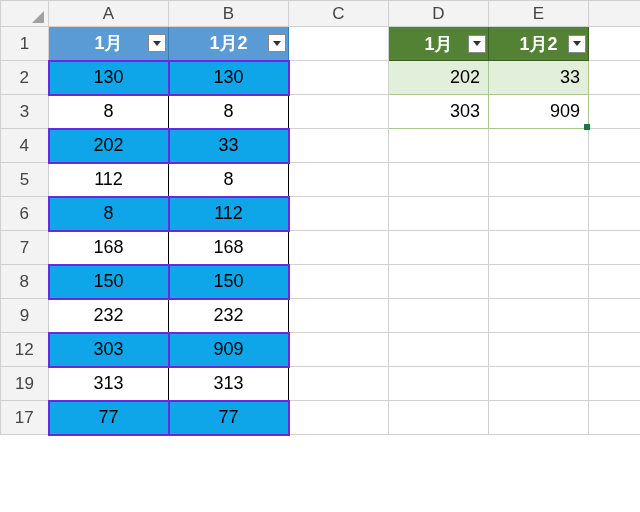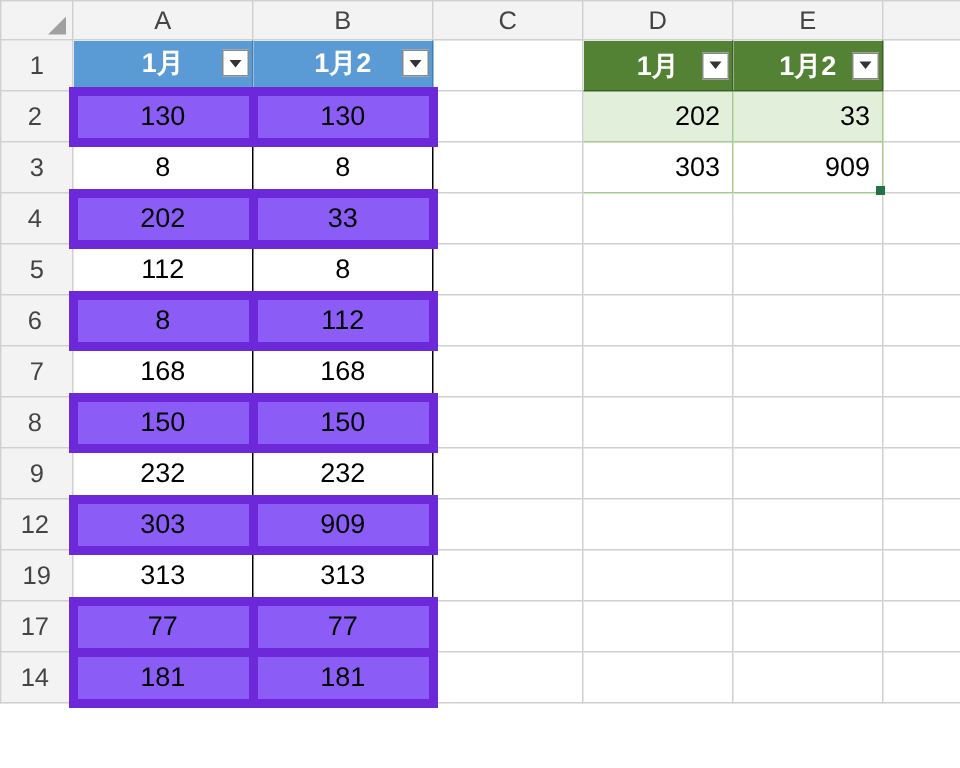--- a/index.html
+++ b/index.html
@@ -60,22 +60,22 @@
   tr.colhdr td, tr.colhdr th { height: 26px; font-size:17px;}
   
   .t1-hdr {
     background: #5b9bd5;
     color: #fff;
     font-weight: bold;
     position: relative;
     border:1px solid #3f7cb5;
   }
   .t1-band {
-    background: #8b5cf6;
-    border:6px solid #6d28d9;
+    background: #0ea5e9;
+    border:2px solid #6d28d9;
   }
   .t1-plain {
     background: #fff;
     border:1px solid #000;
   }
   
   .t2-hdr {
     background: #548235;
     color: #fff;
     font-weight: bold;
@@ -254,24 +254,15 @@
         </tr>
         <tr>
           <th class="chrome">17</th>
           <td class="t1-band">77</td>
           <td class="t1-band">77</td>
           <td></td>
           <td></td>
           <td></td>
           <td></td>
         </tr>
-        <tr>
-          <th class="chrome">14</th>
-          <td class="t1-band">181</td>
-          <td class="t1-band">181</td>
-          <td></td>
-          <td></td>
-          <td></td>
-          <td></td>
-        </tr>
       </tbody>
 </table>
 </div>
 
 </body></html>

